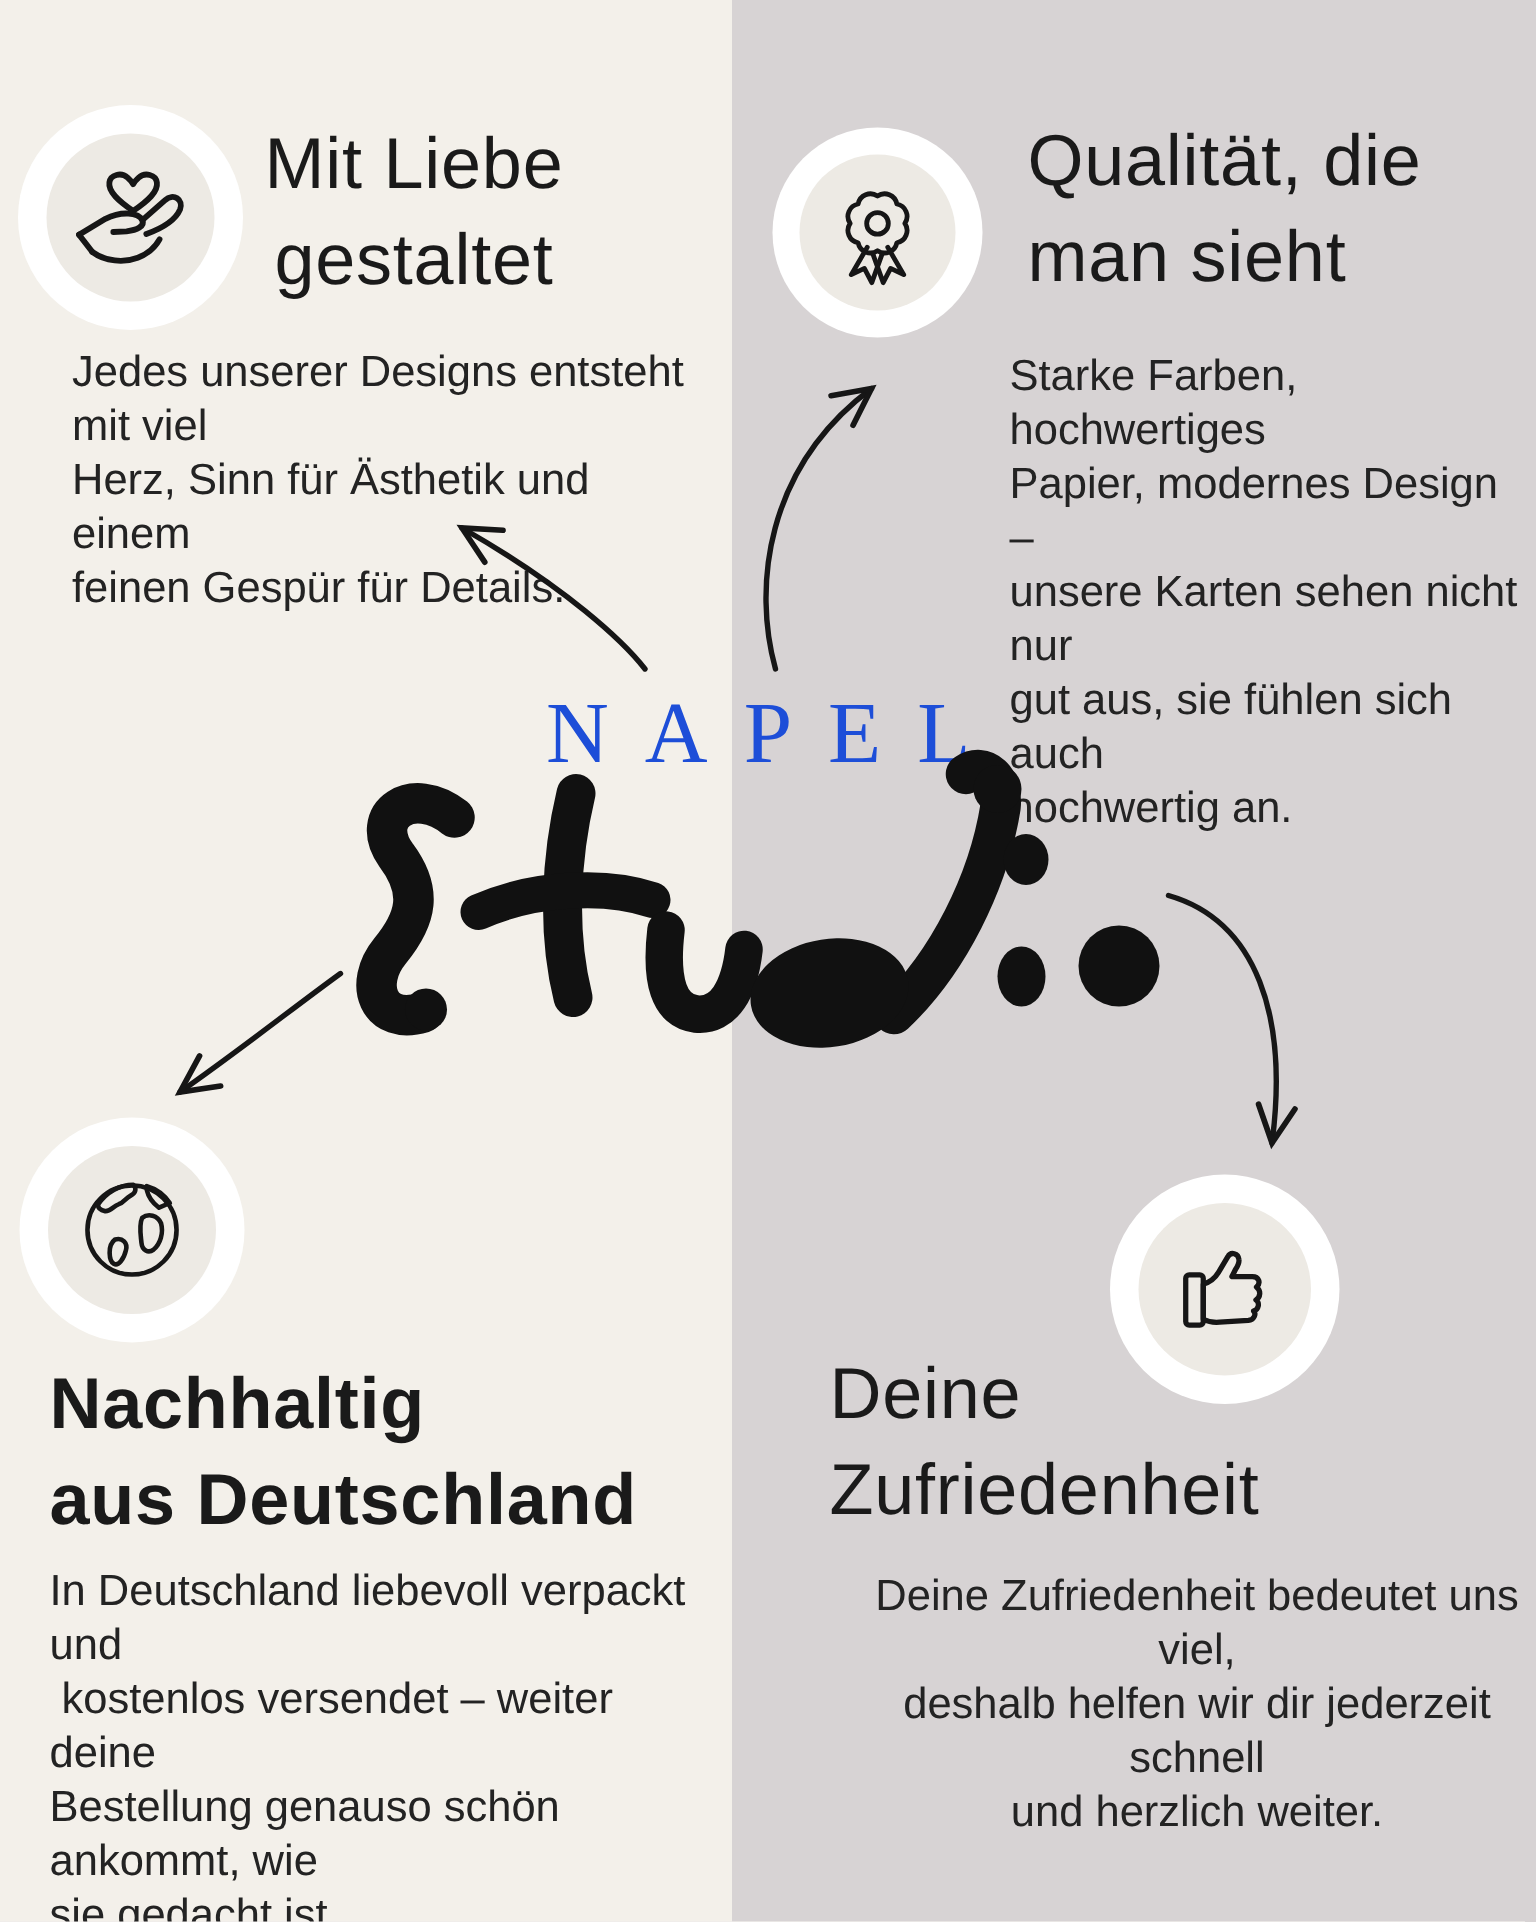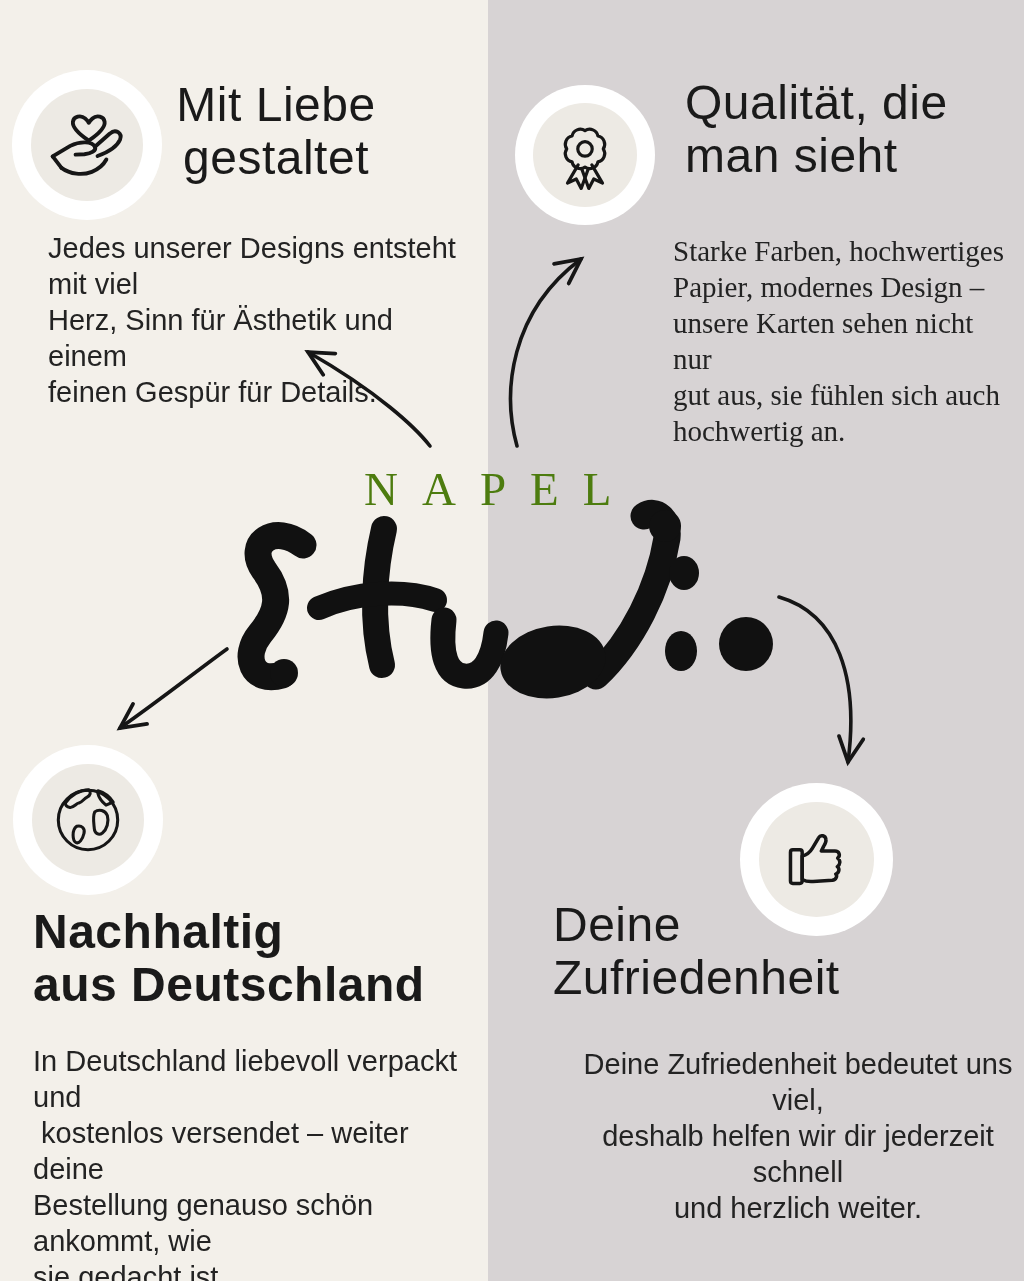--- a/index.html
+++ b/index.html
@@ -9,24 +9,24 @@
   html,body{margin:0;padding:0;}
   body{font-family:"Liberation Sans", sans-serif; color:var(--ink);}
   .stage{position:relative; width:1024px; height:1281px; overflow:hidden; background:var(--bg-left);}
   .bg-half{position:absolute; top:0; bottom:0;}
   .bg-left{left:0; width:488px; background:var(--bg-left);}
   .bg-right{left:488px; right:0; background:var(--bg-right);}
   .abs{position:absolute;}
   .ring{position:absolute; background:var(--ring); border-radius:50%;}
   .disc{position:absolute; background:var(--disc); border-radius:50%; display:flex; align-items:center; justify-content:center;}
   .icon{display:block;}
-  .title{font-size:48px; line-height:53px; letter-spacing:0.5px; white-space:pre-wrap; color:var(--ink);}
+  .title{font-size:48px; line-height:64px; letter-spacing:0.5px; white-space:pre-wrap; color:var(--ink);}
   .title.center{text-align:center;}
   .body-text{font-size:29px; line-height:36px; white-space:pre-wrap; color:#232323;}
-  .wordmark{font-family:"Liberation Serif", serif; font-size:47px; line-height:50px; letter-spacing:24px; color:#4d7c0f; white-space:nowrap;}
+  .wordmark{font-family:"Liberation Serif", serif; font-size:58px; line-height:50px; letter-spacing:24px; color:#1d4ed8; white-space:nowrap;}
   svg{display:block;}
 </style>
 </head>
 <body>
 
 <div class="stage">
 
   <div class="bg-half bg-left"></div>
   <div class="bg-half bg-right"></div>
 
@@ -57,21 +57,21 @@
         <g fill="none" stroke="#161616" stroke-width="4.2" stroke-linecap="round" stroke-linejoin="round">
           <path d="M74 42 A11 11 0 0 1 67 59 A11 11 0 0 1 50 66 A11 11 0 0 1 33 59 A11 11 0 0 1 26 42 A11 11 0 0 1 33 25 A11 11 0 0 1 50 18 A11 11 0 0 1 67 25 A11 11 0 0 1 74 42 Z"></path>
           <circle cx="50" cy="42" r="9.5"></circle>
           <path d="M41 63 L27 87 L38.5 81.5 L45 94 L54 69"></path>
           <path d="M59 63 L73 87 L61.5 81.5 L55 94 L46 69"></path>
         </g>
       </svg>
     </div>
     <div class="abs title" style="left:673px; top:76px; width:340px;margin-left:12px;">Qualität, die
 man sieht</div>
-    <div class="abs body-text" style="left:673px; top:233px; width:340px;font-family:Liberation Serif, serif;">Starke Farben, hochwertiges
+    <div class="abs body-text" style="left:673px; top:233px; width:340px;">Starke Farben, hochwertiges
 Papier, modernes Design –
 unsere Karten sehen nicht nur
 gut aus, sie fühlen sich auch
 hochwertig an.</div>
   </section>
 
   <div class="abs wordmark" style="left:364px; top:464px;">NAPEL</div>
 
   <svg class="abs" style="left:235px; top:495px;" width="540" height="210" viewBox="0 0 540 210" aria-label="Studio">
     <g fill="none" stroke="#111111" stroke-linecap="round" stroke-linejoin="round">

